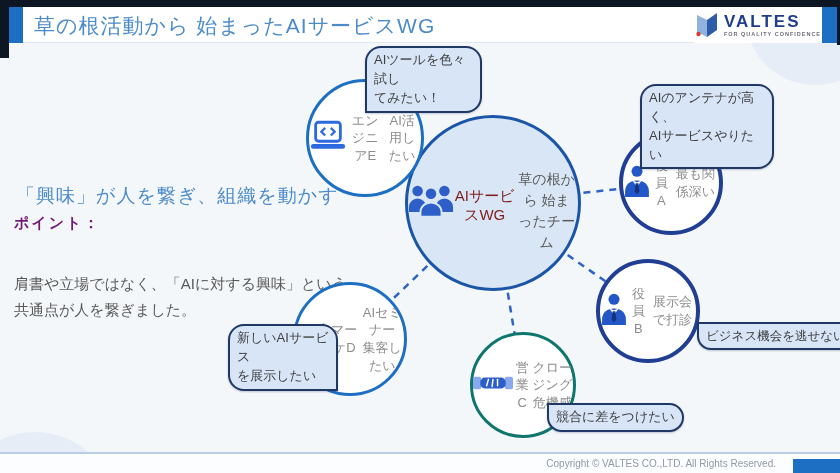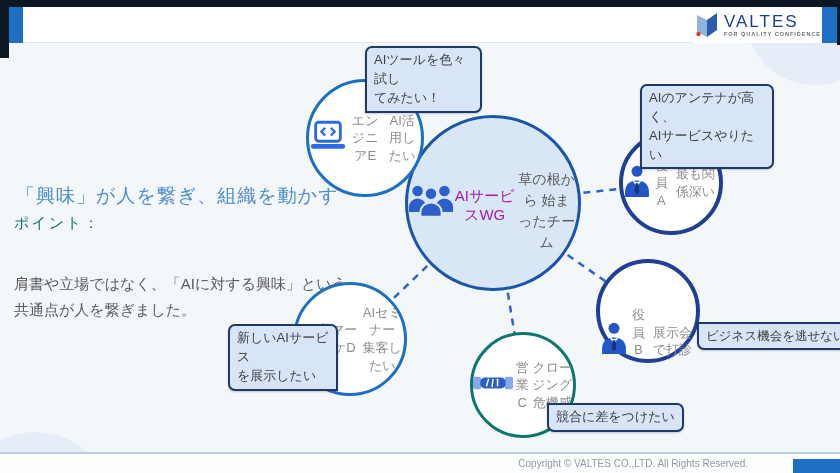--- a/index.html
+++ b/index.html
@@ -23,65 +23,65 @@
 
   
   .header-band { position:absolute; left:9px; top:7px; right:3px; height:36px; background:#ffffff;
                  border-bottom:1px solid #e2e8f2; z-index:5; }
   .accent-bar  { position:absolute; left:9px; top:7px; width:14px; height:36px; background:#1d6fc4; z-index:6; }
   .slide-title { position:absolute; left:34px; top:12px; font-size:21px; color:#4c8bca; letter-spacing:1px;
                  z-index:6; white-space:nowrap; }
   .logo { position:absolute; left:694px; top:7px; width:128px; height:36px; background:#fff;
           display:flex; align-items:center; justify-content:center; gap:5px; z-index:6; }
   .logo-textcol { display:flex; flex-direction:column; align-items:flex-start; }
-  .logo-name { font-size:17px; font-weight:normal; color:#1e3d8f; letter-spacing:2px; line-height:18px; }
+  .logo-name { font-size:17px; font-weight:bold; color:#1e3d8f; letter-spacing:2px; line-height:18px; }
   .logo-tagline { font-size:5.5px; color:#6b6f76; letter-spacing:1px; font-weight:bold; }
   .logo-blue-rect { position:absolute; left:822px; top:7px; width:15px; height:36px; background:#1d6fc4; z-index:6; }
 
   
   .headline { position:absolute; left:16px; top:183px; font-size:19px; color:#4c8bca;
               letter-spacing:1px; z-index:2; white-space:nowrap; }
-  .point-label { position:absolute; left:14px; top:214px; font-size:15px; color:#0f766e;
-                 letter-spacing:2px; z-index:2; }
+  .point-label { position:absolute; left:14px; top:214px; font-size:15px; color:#701a75;
+                 letter-spacing:2px; z-index:2;font-weight:bold; }
   .point-body { position:absolute; left:14px; top:235px; font-size:15px; color:#595959;
                 line-height:1.75; z-index:2;margin-top:36px; }
 
   
   .connectors { position:absolute; left:0; top:0; z-index:1; }
 
   
   .node { position:absolute; border-radius:50%; background:#fff; z-index:3;
           display:flex; flex-direction:row; align-items:center; justify-content:center;
           text-align:center; }
   .node-center    { left:405px; top:115px; width:176px; height:176px; border:3px solid #1a55a8; background:#d9e6f5; }
   .node-engineer  { left:306px; top:79px;  width:118px; height:118px; border:3px solid #1d6fc4; }
   .node-exec-a    { left:619px; top:131px; width:104px; height:104px; border:4px solid #203f94;justify-content:center; }
-  .node-exec-b    { left:596px; top:259px; width:104px; height:104px; border:4px solid #203f94;align-items:flex-end; }
+  .node-exec-b    { left:596px; top:259px; width:104px; height:104px; border:4px solid #203f94; }
   .node-sales     { left:470px; top:332px; width:106px; height:106px; border:3px solid #0f766e; }
   .node-marketing { left:293px; top:282px; width:114px; height:114px; border:3px solid #1d6fc4; }
   .node .icon { margin-bottom:5px; line-height:0; }
   .node-role, .node-desc { font-size:13px; color:#8c8c8c; line-height:1.35; }
-  .center-title { font-size:15px; color:#a21caf; margin-top:6px; }
+  .center-title { font-size:15px; color:#7f1d1d; margin-top:6px; }
   .center-desc  { font-size:14px; color:#595959; line-height:1.5; margin-top:16px; }
 
   
-  .bubble { position:absolute; background:#d7e5f7; border:2px solid #1f3864; border-radius:7px;
+  .bubble { position:absolute; background:#d7e5f7; border:2px solid #1f3864; border-radius:16px;
             padding:3px 7px; font-size:13px; color:#3f3f3f; line-height:1.45; z-index:4;
             box-shadow:0 1px 2px rgba(30,56,100,.25); }
   .bubble-engineer  { left:365px; top:46px;  width:117px; border-bottom-left-radius:0; }
   .bubble-exec-a    { left:640px; top:84px;  width:134px; border-bottom-left-radius:0; }
   .bubble-exec-b    { left:697px; top:322px; border-top-left-radius:0; font-size:12.5px; white-space:nowrap; }
   .bubble-sales     { left:547px; top:403px; border-top-left-radius:0; white-space:nowrap;text-align:center; }
   .bubble-marketing { left:228px; top:280px; width:110px; border-bottom-right-radius:0;margin-top:44px; }
 
   
   .footer-line { position:absolute; left:0; right:0; top:452px; height:2px; background:#b9cde6; z-index:6; }
   .footer-band { position:absolute; left:0; right:0; top:454px; bottom:0; background:#fcfdfe; z-index:5;
                  text-align:right; }
-  .copyright { font-size:10px; color:#8f9aa6; line-height:19px; padding-right:92px; }
+  .copyright { font-size:10px; color:#8f9aa6; line-height:19px; padding-right:64px; }
   .footer-blue-rect { position:absolute; right:0; bottom:0; width:47px; height:14px; background:#1d6fc4; z-index:7; }
 </style>
 </head>
 <body>
 
 <div class="slide">
 
   <div class="disc disc-tr"></div>
   <div class="disc disc-bl"></div>
 
@@ -93,20 +93,21 @@
       <line x1="493" y1="203" x2="523" y2="385"></line>
       <line x1="493" y1="203" x2="350" y2="340"></line>
     </g>
   </svg>
 
   <div class="header-band"></div>
   <div class="edge-top"></div>
   <div class="edge-left"></div>
   <div class="edge-right"></div>
   <div class="accent-bar"></div>
+  <div class="slide-title">草の根活動から 始まったAIサービスWG</div>
 
   <div class="logo">
     <svg width="24" height="27" viewBox="0 0 24 27">
       <polygon points="2,3 12,8 12,25 2,20" fill="#8fb3dd"></polygon>
       <polygon points="22,1 22,18 12,25 12,8" fill="#2e5ca8"></polygon>
       <circle cx="3.5" cy="22" r="2.2" fill="#d23b2f"></circle>
     </svg>
     <div class="logo-textcol">
       <span class="logo-name">VALTES</span>
       <span class="logo-tagline">FOR QUALITY CONFIDENCE</span>

